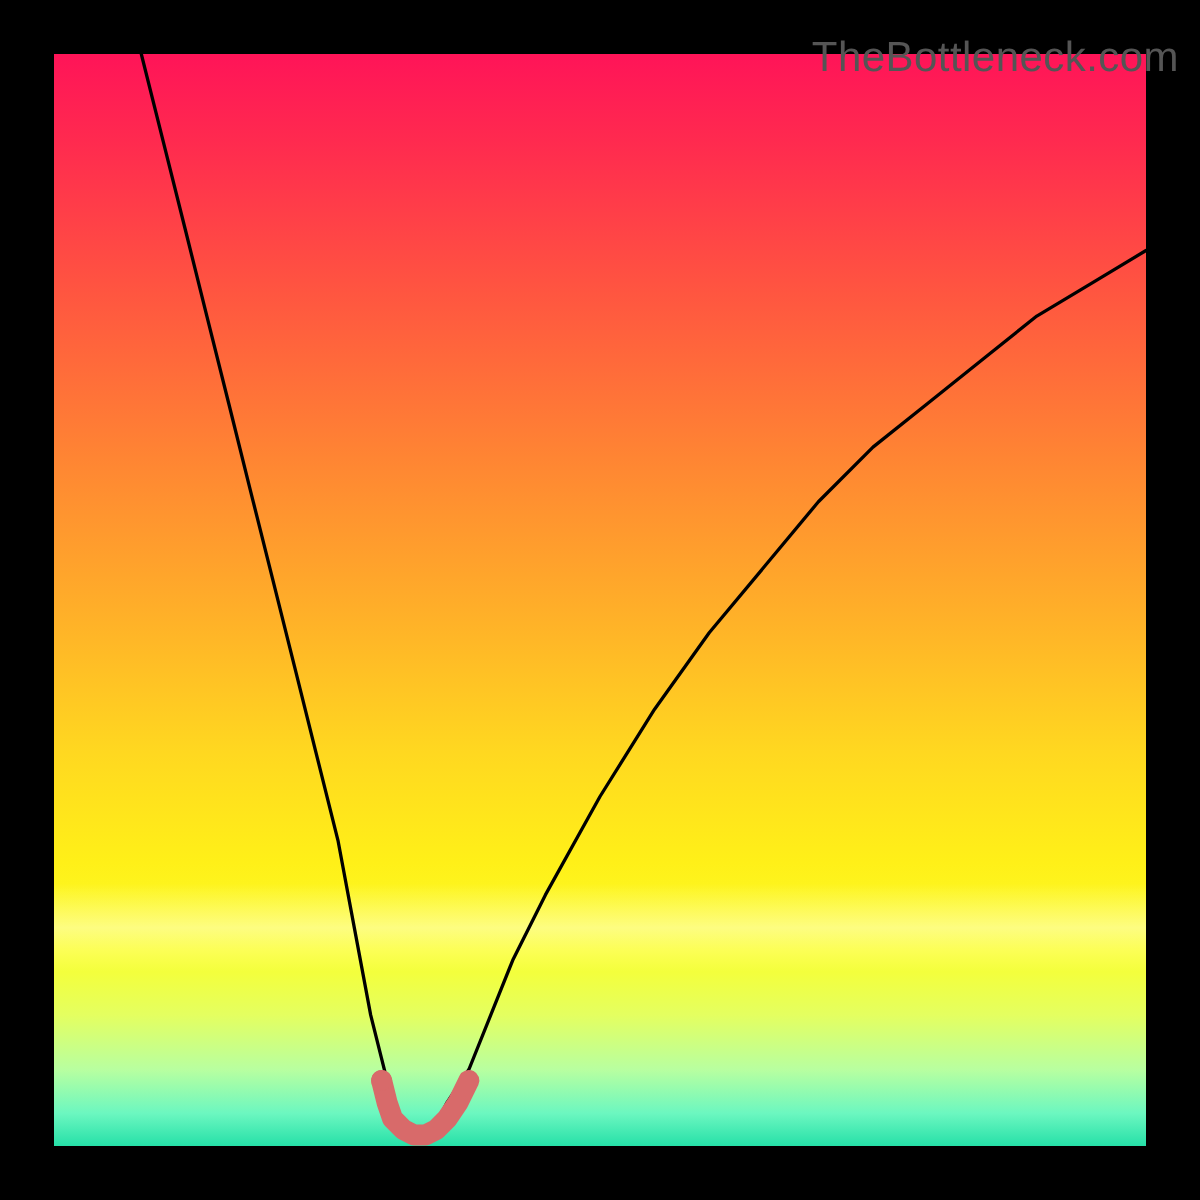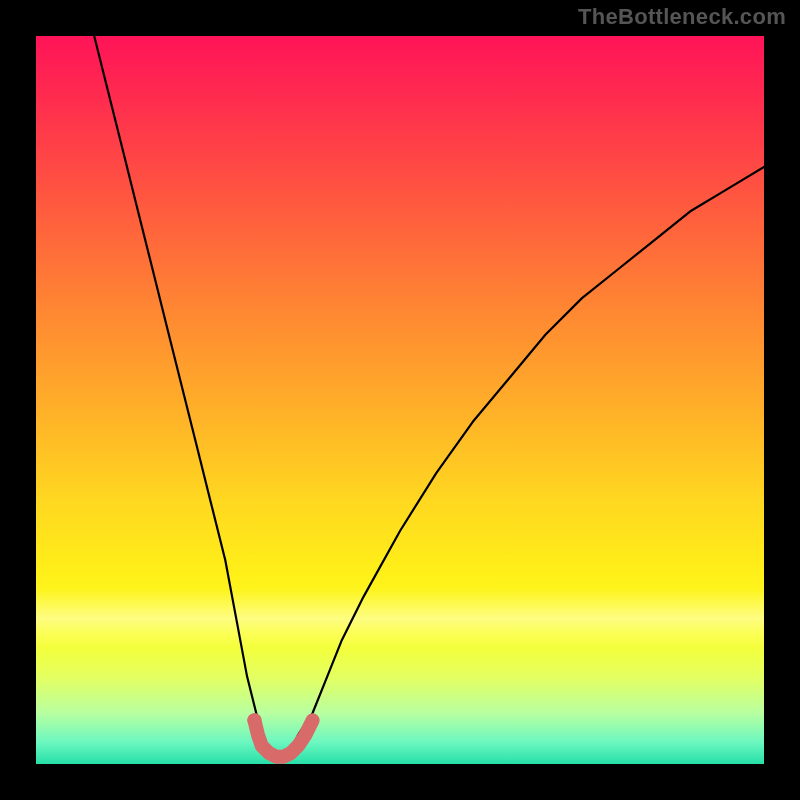--- a/index.html
+++ b/index.html
@@ -6,25 +6,25 @@
   body {
     width: 800px;
     height: 800px;
     background: #000;
     position: relative;
     overflow: hidden;
     font-family: Arial, sans-serif;
   }
   .watermark {
     position: absolute;
-    top: 4px;
+    top: 22px;
     right: 14px;
-    font-size: 22px;
+    font-size: 28px;
     color: #555;
-    font-weight: 700;
+    font-weight: 400;
     letter-spacing: 0.3px;
     z-index: 10;
   }
   .plot {
     position: absolute;
     left: 36px;
     top: 36px;
     width: 728px;
     height: 728px;
   }

